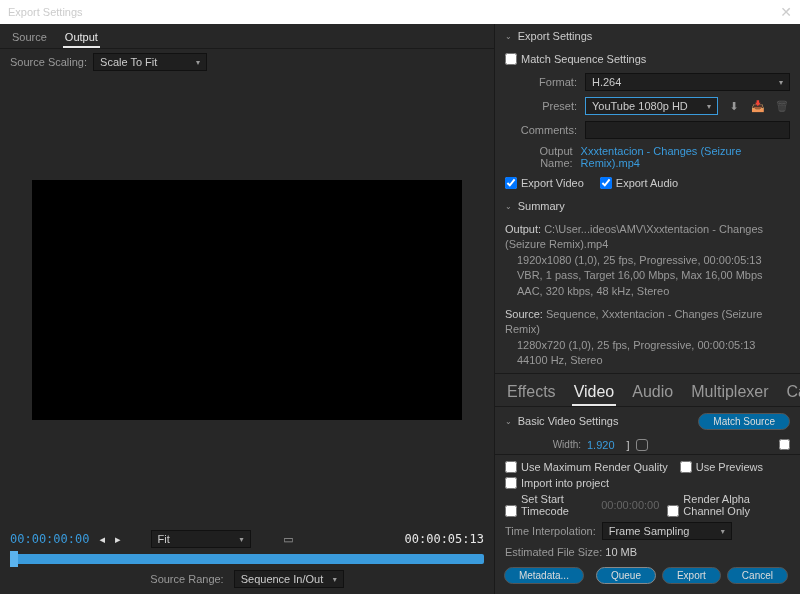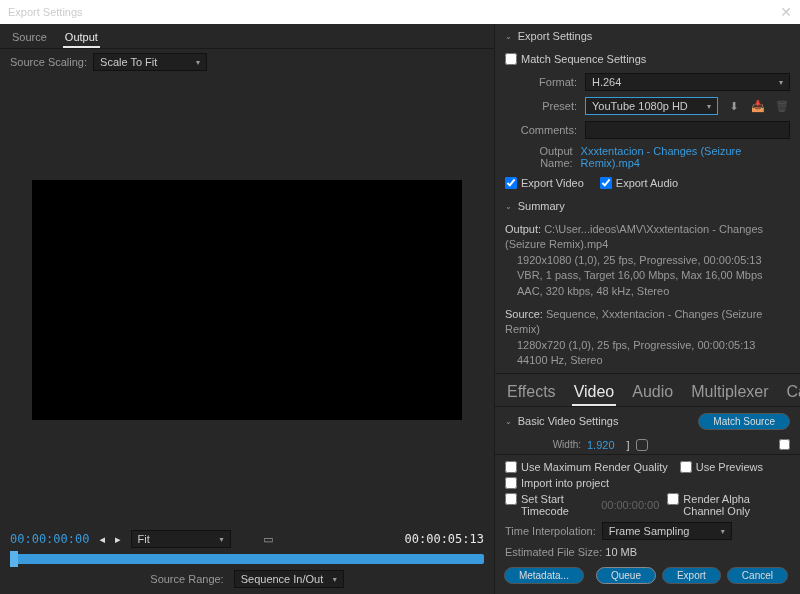--- a/index.html
+++ b/index.html
@@ -19,21 +19,21 @@
 .preview-area{flex:1;display:flex;align-items:center;justify-content:center;padding:10px}
 .preview{width:430px;height:240px;background:#000}
 .timeline{padding:6px 10px}
 .time-row{display:flex;align-items:center;gap:10px}
 .tc{color:#3a9bdc;font-family:monospace;font-size:12px}
 .tc-end{color:#e8e8e8;margin-left:auto;font-family:monospace;font-size:12px}
 .track{height:10px;background:#3a9bdc;margin:6px 0;position:relative;border-radius:2px}
 .track .head{position:absolute;left:0;top:-3px;width:8px;height:16px;background:#5bb3ee}
 .panel-h{display:flex;align-items:center;padding:6px 10px;gap:6px;cursor:pointer}
 .panel-h .arr{font-size:8px;color:#999}
-.chk{display:flex;align-items:flex-start;gap:4px;padding:2px 0}
+.chk{display:flex;align-items:flex-end;gap:4px;padding:2px 0}
 .chk input{width:12px;height:12px}
 .field-row{display:flex;align-items:center;padding:3px 10px;gap:8px}
 .field-row .lbl{width:72px;text-align:right;color:#999}
 .link{color:#3a9bdc;cursor:pointer}
 .inline-input{background:#1f1f1f;border:1px solid #111;padding:2px 4px;flex:1}
 .summary{padding:4px 10px;font-size:10px;line-height:1.4}
 .summary .t{color:#ccc}
 .summary .d{color:#999;padding-left:12px}
 .subtabs{display:flex;gap:14px;padding:6px 10px 0;border-bottom:1px solid #1a1a1a;border-top:1px solid #1a1a1a}
 .subtab{padding:3px 2px;cursor:pointer;color:#999;font-size:16px}
@@ -74,21 +74,21 @@
       </div>
     </div>
     <div class="preview-area">
         <div class="preview"></div>
       </div>
     <div class="timeline">
       <div class="time-row">
         <span class="tc">00:00:00:00</span>
         <span style="color:#ddd">◂</span>
         <span style="color:#ddd">▸</span>
-        <div class="dropdown" style="width:50px;">
+        <div class="dropdown" style="width:50px;margin-left:20px">
           <span>Fit</span>
             <span class="chev">▾</span>
         </div>
         <span class="icon-btn" style="margin-left:20px">▭</span>
         <span class="tc-end">00:00:05:13</span>
       </div>
       <div class="track">
           <div class="head"></div>
         </div>
       <div class="time-row" style="justify-content:center">

